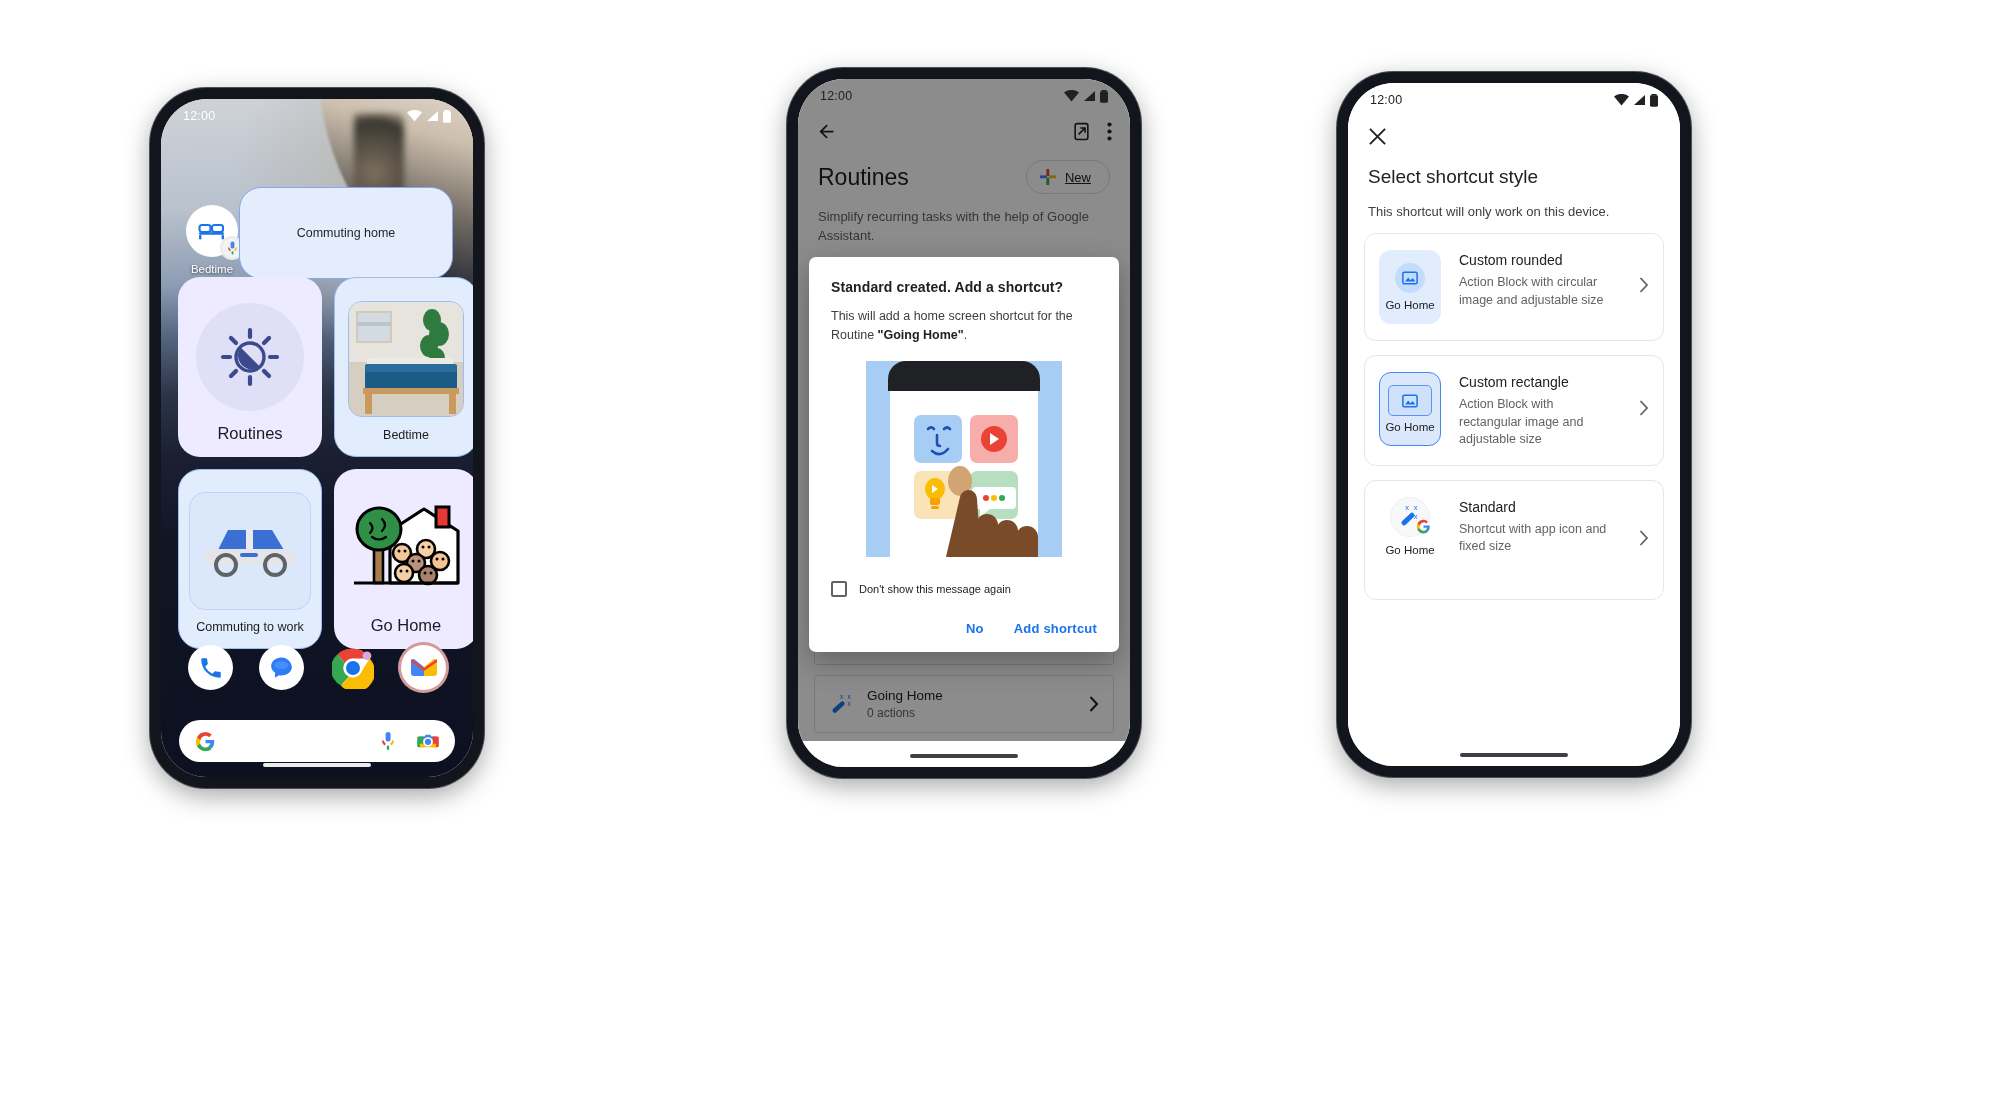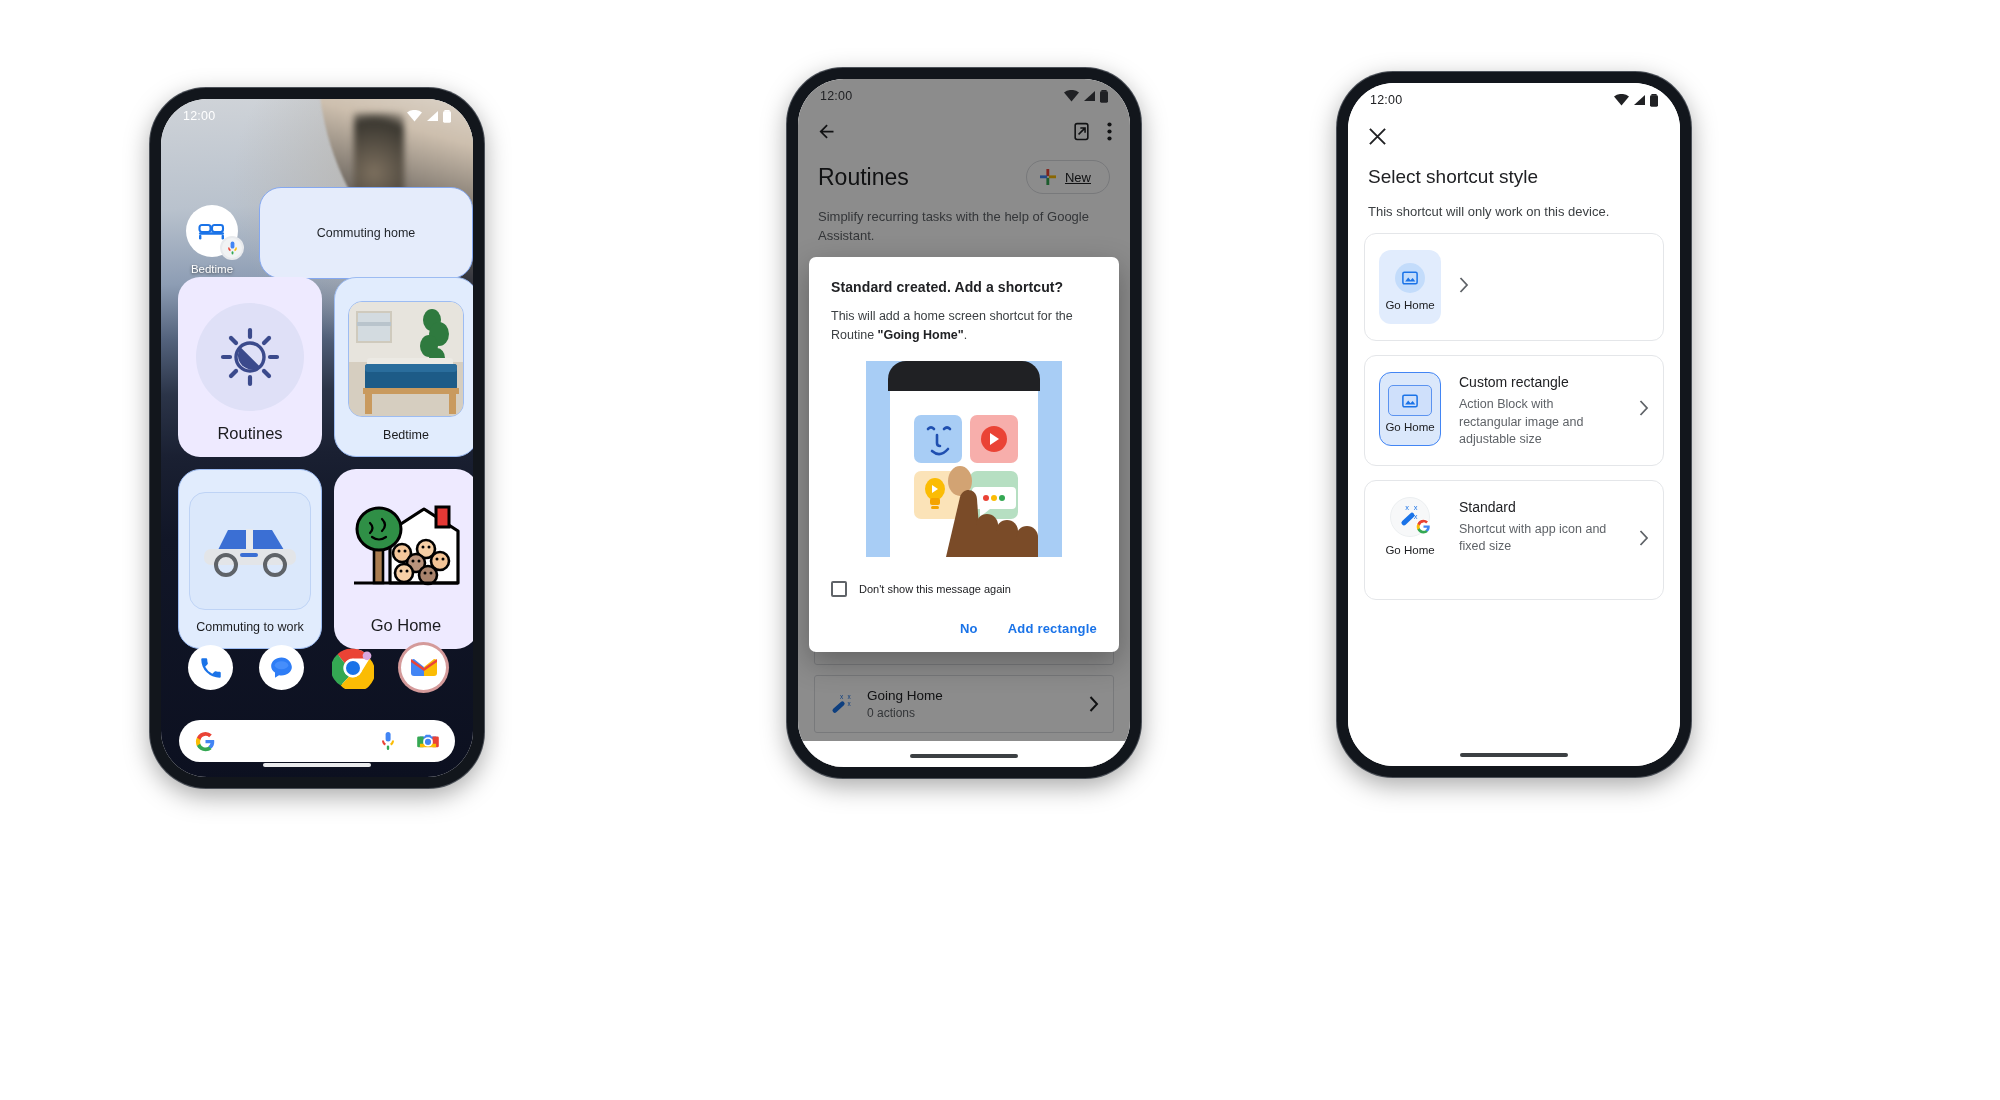--- a/index.html
+++ b/index.html
@@ -76,21 +76,21 @@
     width: 24px; height: 24px; border-radius: 50%;
     background: #f1f3f4; border: 2px solid #e8eaed;
     display: flex; align-items: center; justify-content: center;
   }
   .bedtime-label {
     margin-top: 6px; color: #fff; font-size: 11.5px;
     text-shadow: 0 1px 3px rgba(0,0,0,.6);
   }
 
   .wid-commuting-home {
-    position: absolute; left: 98px; top: 88px; width: 214px; height: 92px;
+    position: absolute; left: 78px; top: 88px; width: 214px; height: 92px;
     background: #e5ecfb; border: 1.4px solid #85a8f0; border-radius: 22px;
     display: flex; align-items: center; justify-content: center;
     font-size: 12.5px; color: #1f2328;
   }
 
   .tiles { position: absolute; left: 17px; top: 178px; width: 300px; }
   .tile-row { display: flex; gap: 12px; margin-bottom: 12px; }
   .tile {
     width: 144px; height: 180px; border-radius: 22px;
     display: flex; flex-direction: column; align-items: center;
@@ -594,21 +594,21 @@
           </svg>
         </div>
 
         <div class="dlg-check">
           <span class="checkbox"></span>
           <span>Don't show this message again</span>
         </div>
 
         <div class="dlg-actions">
           <button>No</button>
-          <button>Add rectangle</button>
+          <button>Add shortcut</button>
         </div>
       </div>
 
       <div class="white-navbar"></div>
       <div class="nav-pill-dark"></div>
     </div>
   </div>
 
   <div class="phone" id="phone-style">
     <div class="screen">
@@ -643,20 +643,24 @@
           <div class="ss-thumb">
             <div class="thumb-rounded">
               <div class="circ-img">
                 <svg width="16" height="16" viewBox="0 0 18 18">
                     <rect x="1" y="2.5" width="16" height="13" rx="1.6" fill="none" stroke="#1a73e8" stroke-width="1.7"></rect>
                     <path d="M3.5 13 7 8.5l2.5 3L12 9l3 4Z" fill="#1a73e8"></path>
                   </svg>
               </div>
               <span class="thumb-lbl">Go Home</span>
             </div>
+          </div>
+          <div class="ss-text">
+            <div class="ss-h">Custom rounded</div>
+            <div class="ss-d">Action Block with circular image and adjustable size</div>
           </div>
           <span class="ss-chev">
             <svg width="10" height="16" viewBox="0 0 10 16">
                 <path d="M1.5 1 8 8l-6.5 7" fill="none" stroke="#5f6368" stroke-width="1.8"></path>
               </svg>
           </span>
         </div>
 
         <div class="ss-card">
           <div class="ss-thumb">

